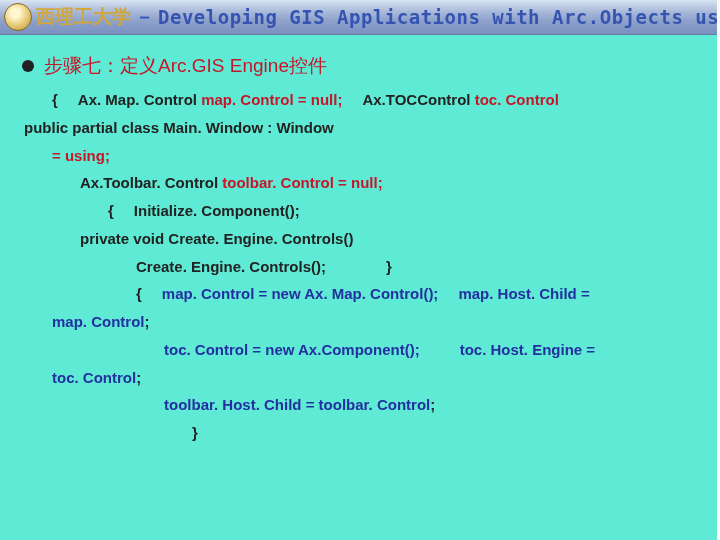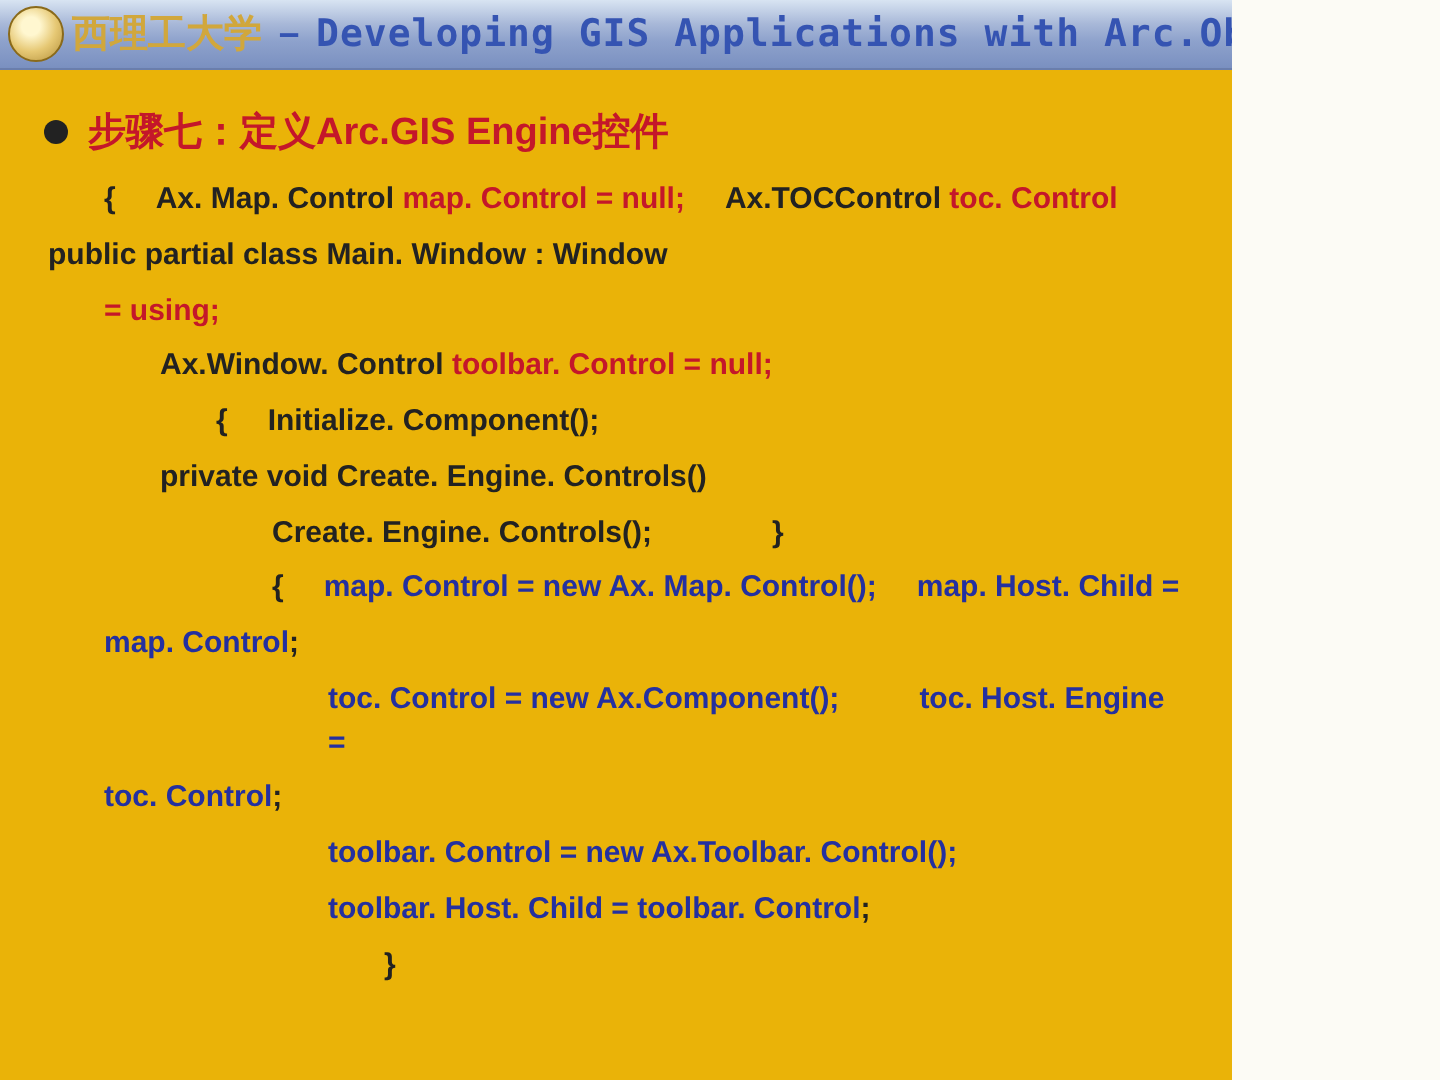--- a/index.html
+++ b/index.html
@@ -1,24 +1,24 @@
 <!DOCTYPE html>
 <html><head>
 <meta charset="utf-8">
 <style>
   html,body{margin:0;padding:0;width:720px;height:540px;overflow:hidden;font-family:"Microsoft YaHei",Arial,sans-serif;background:#fcfbf5}
-  .page{width:616px;height:540px;background:#eab308;position:relative}
+  .page{width:717px;height:540px;background:#5eead4;position:relative}
   .header{height:34px;background:linear-gradient(#d8e4f2 0%,#a8b8d8 35%,#8ea2cc 60%,#7a90c0 100%);border-bottom:1px solid #6a7eac;display:flex;align-items:center;padding-left:4px;white-space:nowrap;overflow:hidden}
   .logo{width:26px;height:26px;border-radius:50%;background:radial-gradient(circle at 40% 35%,#fff7d0 0 20%,#e6c874 55%,#b38f3a 100%);border:1px solid #8a6a1a;margin-right:4px;flex:0 0 auto}
   .uni{font-family:"SimSun","NSimSun",serif;font-weight:700;font-size:19px;color:#d1a73c}
   .dash{font-family:"SimSun","NSimSun",serif;font-weight:700;font-size:19px;color:#3554b2;margin-left:4px}
   .title{font-family:"SimSun","NSimSun",monospace;font-weight:700;font-size:19px;color:#3554b2;margin-left:4px;letter-spacing:0.5px}
   .heading{display:flex;align-items:center;margin:18px 0 10px 22px}
   .bullet{width:12px;height:12px;border-radius:50%;background:#222;margin-right:10px;flex:0 0 auto}
-  .heading-text{font-weight:700;font-size:19px;color:#c4172a}
+  .heading-text{font-weight:400;font-size:19px;color:#c4172a}
   .code{padding:0 24px 0 24px;font-weight:700;font-size:15px;color:#222;line-height:1.45}
   .line{margin:6px 0}
   .i1{padding-left:28px}
   .i2{padding-left:56px}
   .i3{padding-left:84px}
   .i4{padding-left:112px}
   .i5{padding-left:140px}
   .i6{padding-left:168px}
   .red{color:#c4172a}
   .blue{color:#2430a0}
@@ -41,25 +41,24 @@
     <div class="bullet"></div>
     <span class="heading-text">步骤七：定义Arc.GIS Engine控件</span>
   </div>
 
   <div class="code">
     <div class="line i1">
       <span>{</span><span class="gap"></span><span>Ax. Map. Control</span> <span class="red">map. Control = null;</span><span class="gap"></span><span>Ax.TOCControl</span> <span class="red">toc. Control</span>
     </div>
     <div class="line"><span>public partial class Main. Window : Window</span></div>
     <div class="line i1"><span class="red">= using;</span></div>
-    <div class="line i2"><span>Ax.Window. Control</span> <span class="red">toolbar. Control = null;</span></div>
+    <div class="line i2"><span>Ax.Toolbar. Control</span> <span class="red">toolbar. Control = null;</span></div>
     <div class="line i3"><span>{</span><span class="gap"></span><span>Initialize. Component();</span></div>
     <div class="line i2"><span>private void Create. Engine. Controls()</span></div>
     <div class="line i4"><span>Create. Engine. Controls();</span><span class="gap2"></span><span>}</span></div>
     <div class="line i4"><span>{</span><span class="gap"></span><span class="blue">map. Control = new Ax. Map. Control();</span><span class="gap"></span><span class="blue">map. Host. Child =</span></div>
     <div class="line i1"><span class="blue">map. Control</span><span>;</span></div>
     <div class="line i5"><span class="blue">toc. Control = new Ax.Component();</span><span class="gap3"></span><span class="blue">toc. Host. Engine =</span></div>
     <div class="line i1"><span class="blue">toc. Control</span><span>;</span></div>
-    <div class="line i5"><span class="blue">toolbar. Control = new Ax.Toolbar. Control();</span></div>
     <div class="line i5"><span class="blue">toolbar. Host. Child = toolbar. Control</span><span>;</span></div>
     <div class="line i6"><span>}</span></div>
   </div>
 </div>
 
 </body></html>

